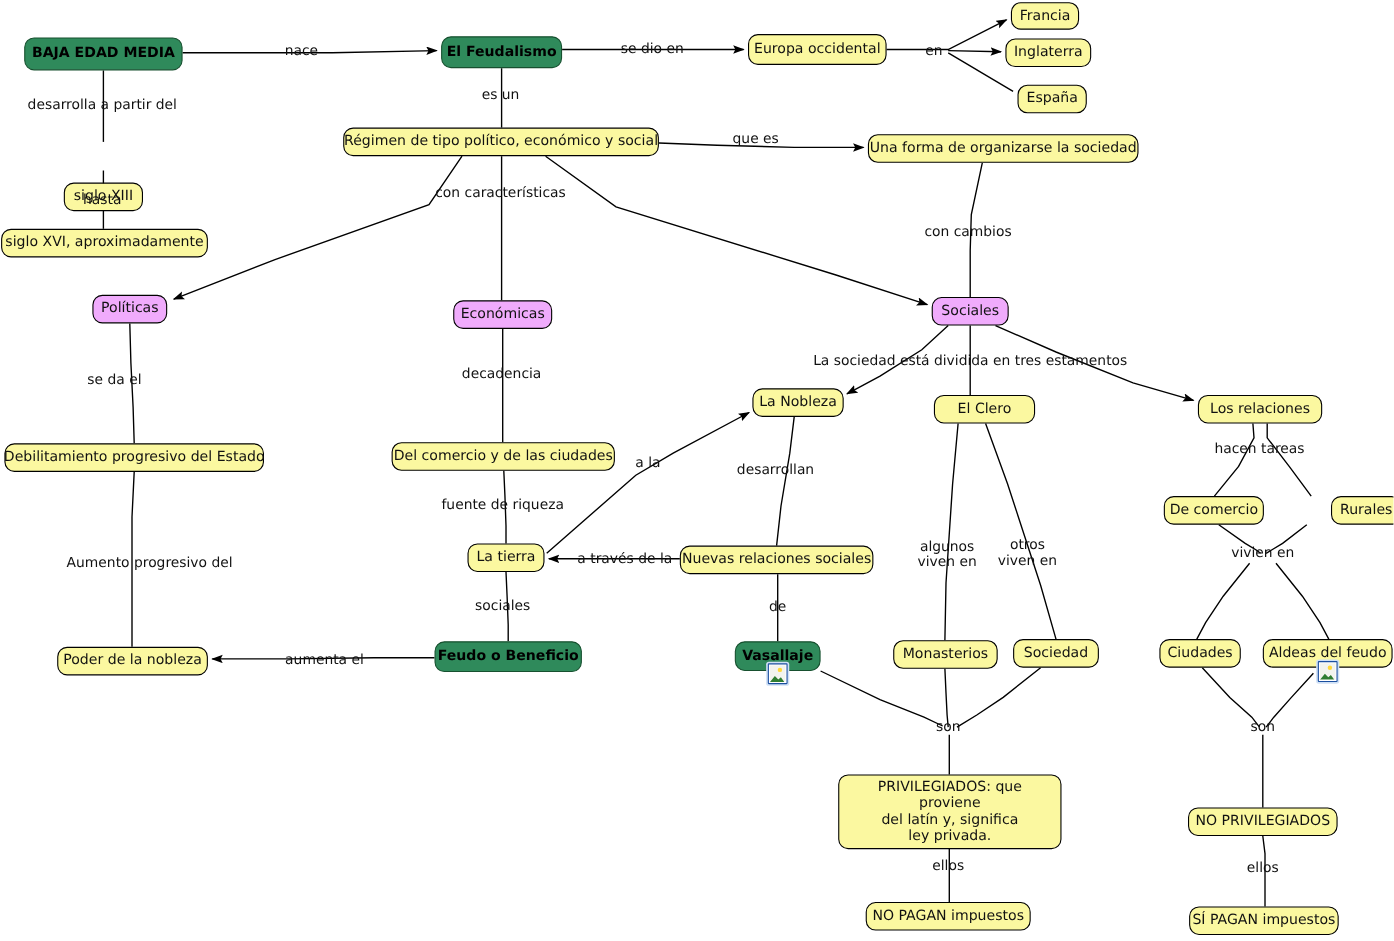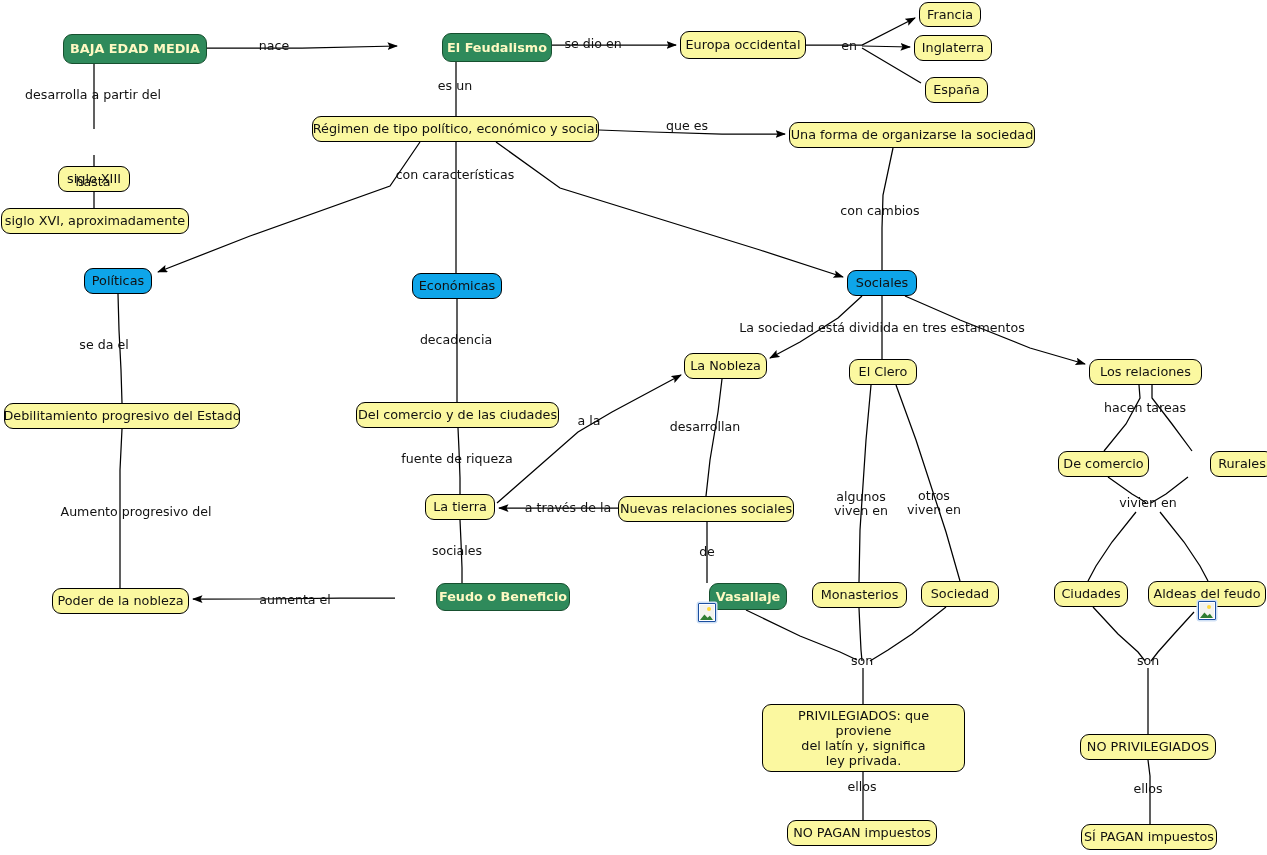--- a/index.html
+++ b/index.html
@@ -17,22 +17,22 @@
     justify-content:center;
     text-align:center;
     white-space:pre;
     line-height:1.18;
     font-size:12.8px;
     color:#111;
     padding:3px 8px;
     background:#fbf8a0;
   }
   .node.yellow{background:#fbf8a0;color:#111;}
-  .node.green{background:#2f8a5b;color:#fef9c3;font-weight:bold;border-color:#17502f;margin-left:41px;}
-  .node.orange{background:#0ea5e9;color:#111;border-color:#000;}
+  .node.green{background:#2f8a5b;color:#000000;font-weight:bold;border-color:#17502f;}
+  .node.orange{background:#f0abfc;color:#111;border-color:#000;}
   .node.multiline{white-space:pre-line;}
 
   .link-label{
     position:absolute;
     font-size:12.6px;
     color:#111;
     background:transparent;
     white-space:pre-line;
     text-align:center;
     line-height:1.15;
@@ -124,21 +124,21 @@
       <div class="node orange" style="left: 84px; top: 268px; width: 68px; min-height: 26px;">Políticas</div>
       <div class="node orange" style="left: 412px; top: 273px; width: 90px; min-height: 26px;">Económicas</div>
       <div class="node orange" style="left: 847px; top: 270px; width: 70px; min-height: 26px;">Sociales</div>
       <div class="node yellow" style="left: 4px; top: 403px; width: 236px; min-height: 26px;">Debilitamiento progresivo del Estado</div>
       <div class="node yellow" style="left: 52px; top: 588px; width: 137px; min-height: 26px;">Poder de la nobleza</div>
       <div class="node yellow" style="left: 356px; top: 402px; width: 203px; min-height: 26px;">Del comercio y de las ciudades</div>
       <div class="node yellow" style="left: 425px; top: 494px; width: 70px; min-height: 26px;">La tierra</div>
       <div class="node green" style="left: 395px; top: 583px; width: 134px; min-height: 28px;">Feudo o Beneficio</div>
       <div class="node yellow" style="left: 618px; top: 496px; width: 176px; min-height: 26px;">Nuevas relaciones sociales</div>
       <div class="node yellow" style="left: 684px; top: 353px; width: 83px; min-height: 26px;">La Nobleza</div>
-      <div class="node yellow" style="left: 849px; top: 359px; width: 68px; min-height: 26px;">El Clero</div>
+      <div class="node yellow" style="left: 849px; top: 359px; width: 92px; min-height: 26px;">El Clero</div>
       <div class="node yellow" style="left: 1089px; top: 359px; width: 113px; min-height: 26px;">Los relaciones</div>
       <div class="node green" style="left: 668px; top: 583px; width: 78px; min-height: 27px;">Vasallaje</div>
       <div class="node yellow" style="left: 812px; top: 582px; width: 95px; min-height: 26px;">Monasterios</div>
       <div class="node yellow" style="left: 921px; top: 581px; width: 78px; min-height: 26px;">Sociedad</div>
       <div class="node yellow" style="left: 1058px; top: 451px; width: 91px; min-height: 26px;">De comercio</div>
       <div class="node yellow" style="left: 1166px; top: 451px; width: 64px; min-height: 26px; margin-left: 44px;">Rurales</div>
       <div class="node yellow" style="left: 1054px; top: 581px; width: 74px; min-height: 26px;">Ciudades</div>
       <div class="node yellow" style="left: 1148px; top: 581px; width: 118px; min-height: 26px;">Aldeas del feudo</div>
       <div class="node yellow multiline" style="left: 762px; top: 704px; width: 203px; min-height: 52px;">PRIVILEGIADOS: que proviene
 del latín y, significa

